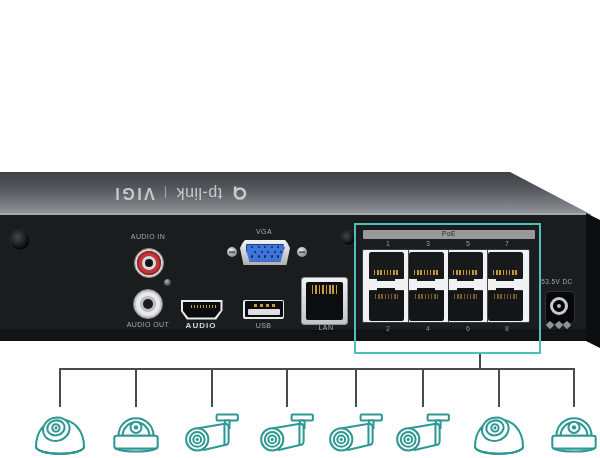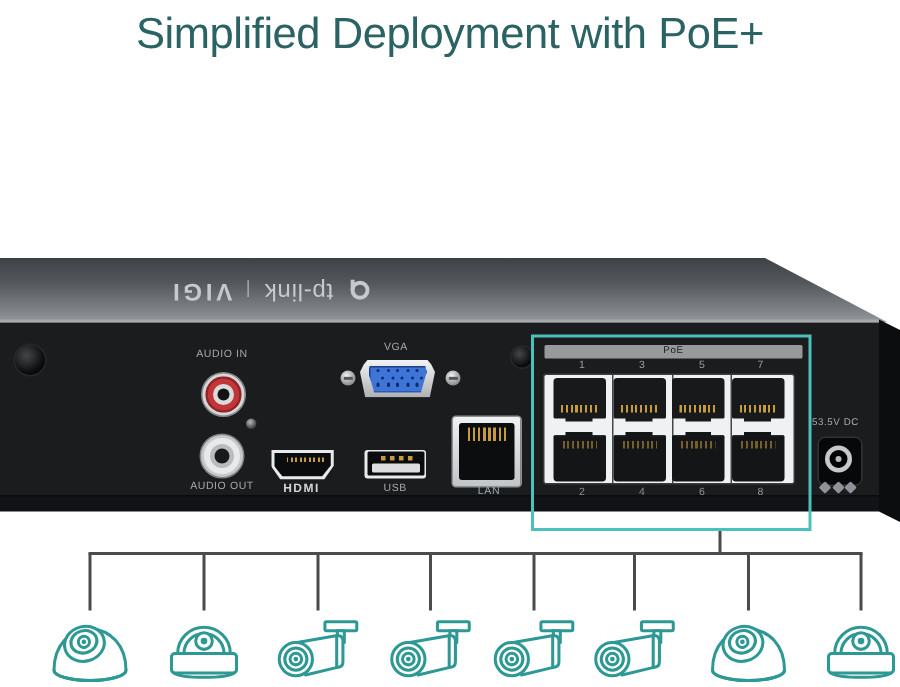--- a/index.html
+++ b/index.html
@@ -134,21 +134,20 @@
       <circle cx="14" cy="34" r="12" fill="#fff"></circle>
       <circle cx="14" cy="34" r="8" fill="none"></circle>
       <circle cx="14" cy="34" r="4.2" fill="none"></circle>
       <circle class="dot" cx="14" cy="34" r="1.7" stroke="none" fill="#2E9894"></circle>
     </symbol>
   </defs>
 </svg>
 
 <div class="stage">
 
-  <div class="title">Simplified Deployment with PoE+</div>
 
   <div class="top-strip"></div>
   <div class="brand">
     <svg width="16" height="16" viewBox="0 0 16 16">
       <circle cx="7" cy="7.5" r="5" fill="none" stroke="#C7CACC" stroke-width="2.6"></circle>
       <rect x="10.6" y="7.5" width="2.6" height="7" fill="#C7CACC"></rect>
     </svg>
     <span class="vendor">tp-link</span>
     <span class="divider">|</span>
     <span class="product">VIGI</span>
@@ -205,21 +204,21 @@
       <div class="vga-pin" style="left: 264px; top: 255.4px;"></div>
       <div class="vga-pin" style="left: 270.5px; top: 255.4px;"></div>
       <div class="vga-pin" style="left: 277px; top: 255.4px;"></div>
     </div>
 
   <div class="hdmi-outer">
     <div class="hdmi-inner">
         <div class="hdmi-pins"></div>
       </div>
   </div>
-  <div class="plabel logo" style="left:171px;top:320.5px;width:60px;">HDMI</div>
+  <div class="plabel logo" style="left:171px;top:320.5px;width:60px;">AUDIO</div>
 
   <div class="usb-outer">
     <div class="usb-inner">
       <div class="usb-pin" style="left:9px;"></div>
         <div class="usb-pin" style="left:15px;"></div>
       <div class="usb-pin" style="left:21px;"></div>
         <div class="usb-pin" style="left:27px;"></div>
       <div class="usb-tongue"></div>
     </div>
   </div>

